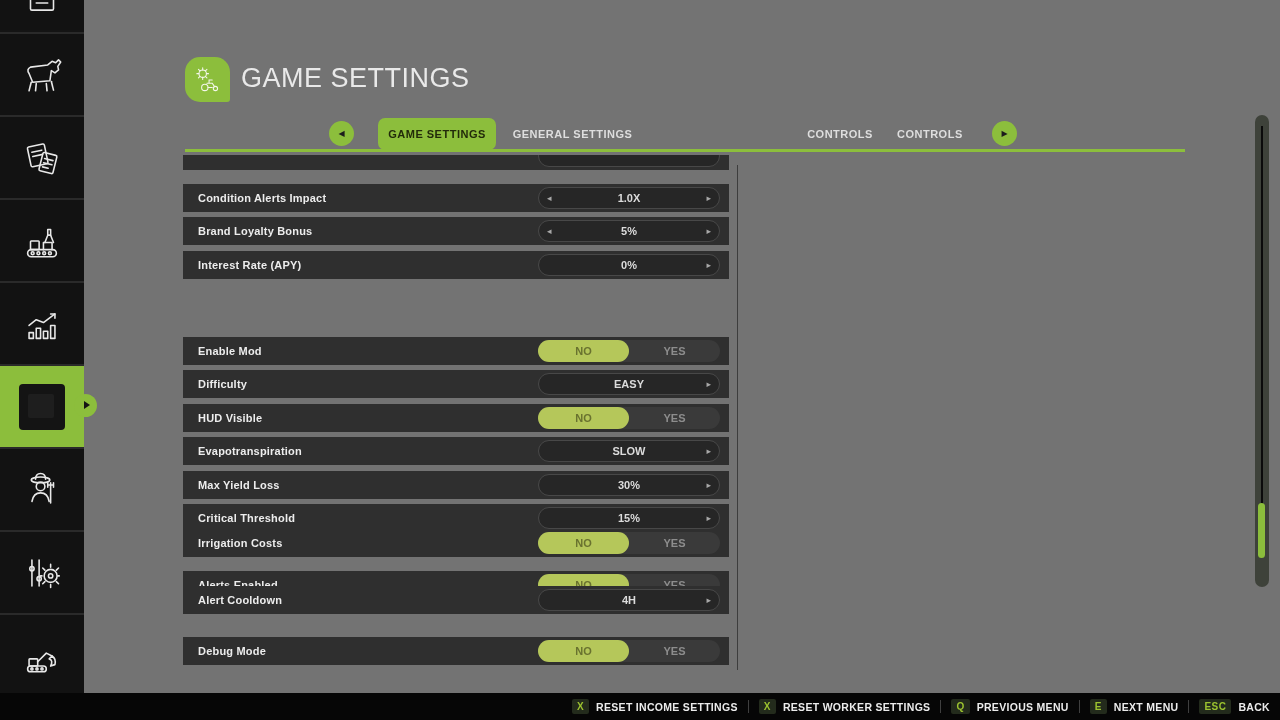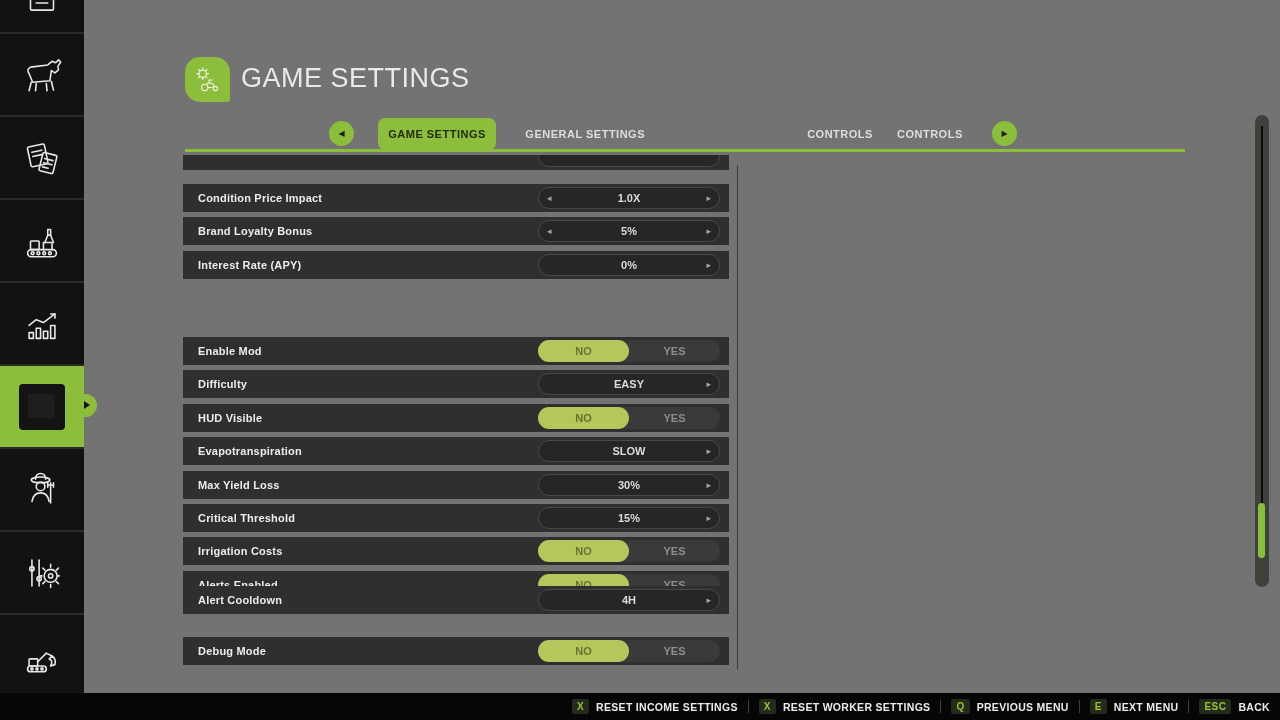--- a/index.html
+++ b/index.html
@@ -172,36 +172,36 @@
         <circle cx="46" cy="48" r="4"></circle>
       <path d="M32 46 h8 M30 38 h10 l4 6 M34 38 v-6 h6"></path>
     </svg>
   </div>
   <div class="page-title">GAME SETTINGS</div>
 
   <div class="tab-circle" style="left:329px;">
     <span>◀</span>
   </div>
   <div class="tab active" style="left:378px;width:118px;">GAME SETTINGS</div>
-  <div class="tab" style="left:500px;width:145px;text-align:right;">GENERAL SETTINGS</div>
+  <div class="tab" style="left:500px;width:145px;">GENERAL SETTINGS</div>
   <div class="tab" style="left:800px;width:80px;">CONTROLS</div>
   <div class="tab" style="left:897px;width:65px;">CONTROLS</div>
   <div class="tab-circle" style="left:992px;">
     <span>▶</span>
   </div>
   <div class="tab-underline"></div>
 
   <div class="content">
 
     <div class="row" style="top:-13px;">
       <div class="sel"></div>
     </div>
 
     <div class="row" style="top:29px;">
-      <span class="row-label">Condition Price Impact</span>
+      <span class="row-label">Condition Alerts Impact</span>
       <div class="sel">
         <span class="arr arr-l">◂</span>
         <span class="sel-val">1.0X</span>
         <span class="arr arr-r">▸</span>
       </div>
     </div>
 
     <div class="row" style="top:62px;">
       <span class="row-label">Brand Loyalty Bonus</span>
       <div class="sel">
@@ -261,21 +261,21 @@
     </div>
 
     <div class="row" style="top:349px;">
       <span class="row-label">Critical Threshold</span>
       <div class="sel">
         <span class="sel-val">15%</span>
         <span class="arr arr-r">▸</span>
       </div>
     </div>
 
-    <div class="row" style="top:382px;">
+    <div class="row" style="top:374px;">
       <span class="row-label">Irrigation Costs</span>
       <div class="tog">
         <span class="tog-opt on">NO</span>
         <span class="tog-opt off">YES</span>
       </div>
     </div>
 
     <div class="row" style="top:416px;">
       <span class="row-label">Alerts Enabled</span>
       <div class="tog">

